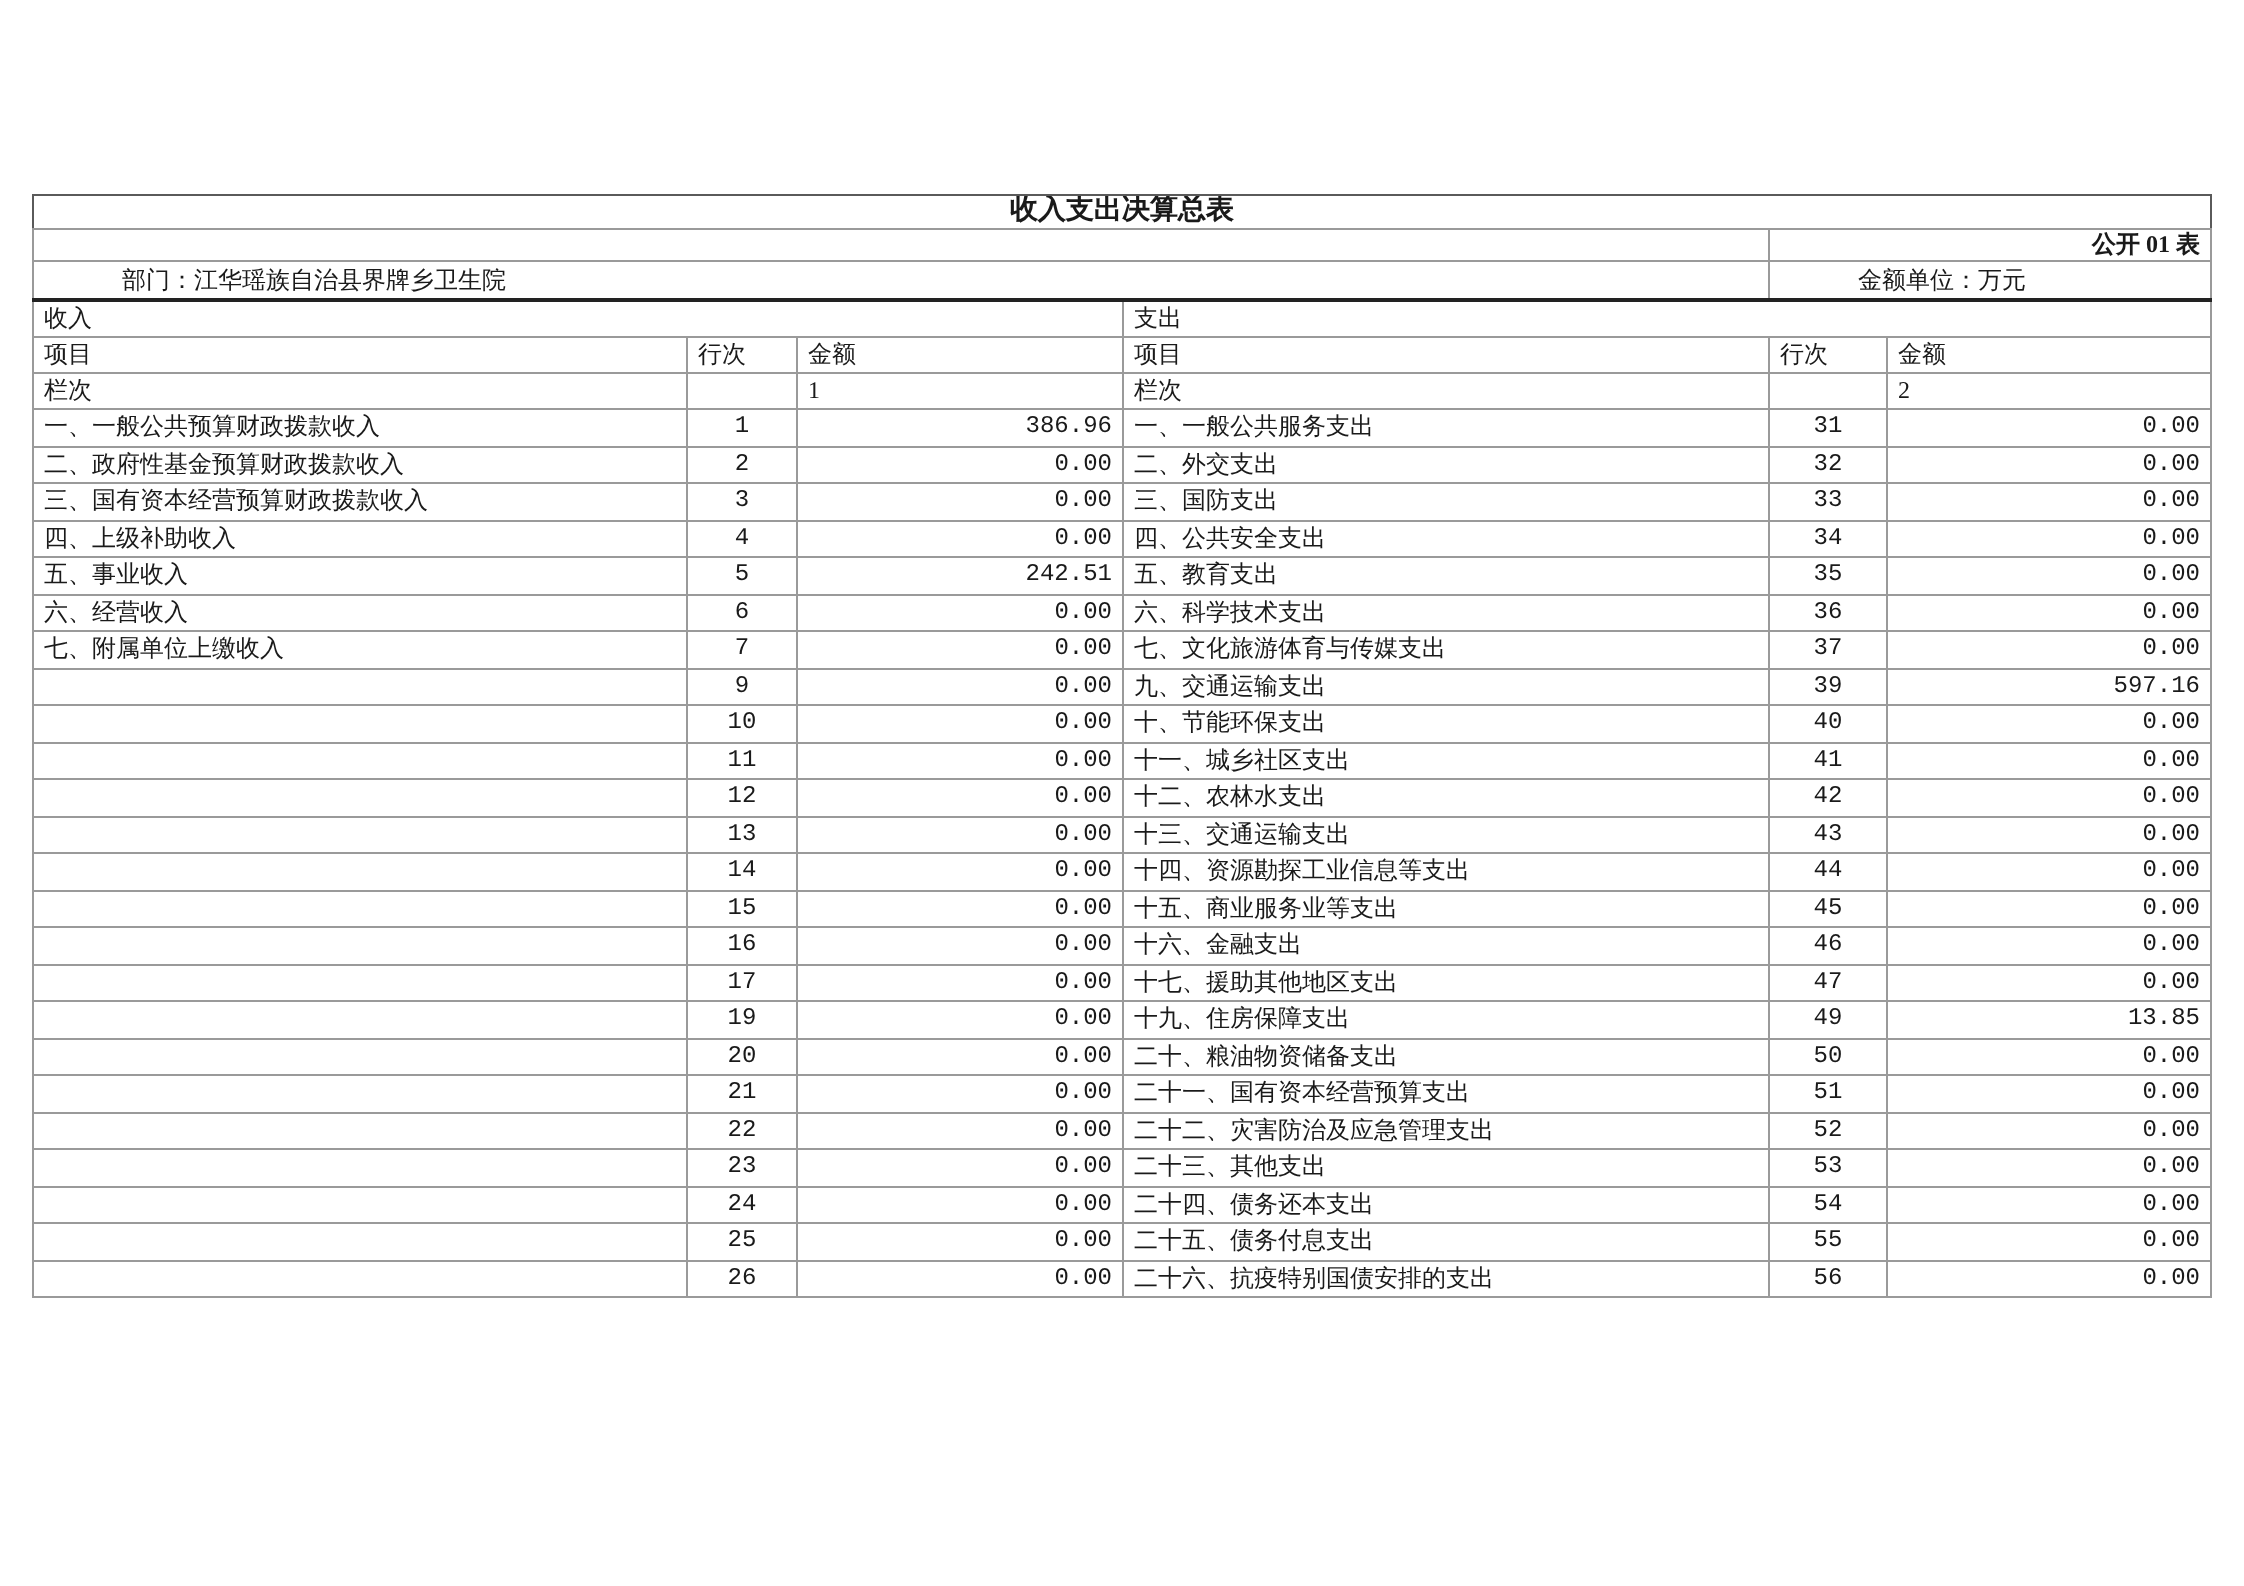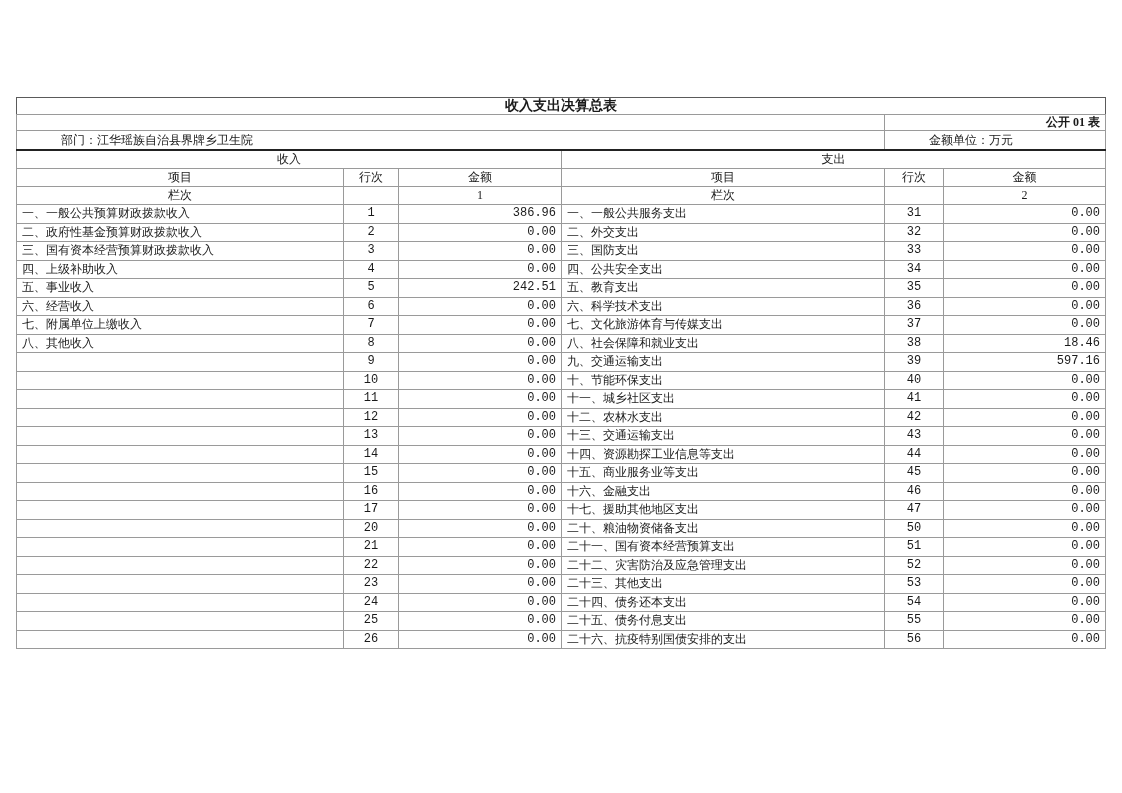--- a/index.html
+++ b/index.html
@@ -54,21 +54,21 @@
   tr.t-code td { height: 15px; line-height: 15px; }
   tr.t-dept td {
     border-bottom: 2px solid #222222;
     height: 18px;
     line-height: 18px;
     padding-left: 44px;
   }
   .right-b { text-align: right; font-weight: bold; padding-right: 7px; }
   .right-n { text-align: left; padding-right: 7px; }
   .left-n  { text-align: left; padding-left: 5px; }
-  .center  { text-align: center; }
+  .center  { text-align: left; }
   
   .c-item   { text-align: left; padding-left: 5px; }
   .c-line   { text-align: center; font-family: "Liberation Mono", "DejaVu Sans Mono", monospace; }
   .c-amount { text-align: right; padding-right: 7px; font-family: "Liberation Mono", "DejaVu Sans Mono", monospace; }
   tr.t-data td { height: 17.5px; line-height: 17.5px; }
 </style>
 </head>
 <body>
 
 <div class="page">
@@ -166,28 +166,20 @@
   </tr>
           <tr class="t-data">
     <td class="c-item">七、附属单位上缴收入</td>
     <td class="c-line">7</td>
     <td class="c-amount">0.00</td>
     <td class="c-item">七、文化旅游体育与传媒支出</td>
     <td class="c-line">37</td>
     <td class="c-amount">0.00</td>
   </tr>
           <tr class="t-data">
-    <td class="c-item">八、其他收入</td>
-    <td class="c-line">8</td>
-    <td class="c-amount">0.00</td>
-    <td class="c-item">八、社会保障和就业支出</td>
-    <td class="c-line">38</td>
-    <td class="c-amount">18.46</td>
-  </tr>
-          <tr class="t-data">
     <td class="c-item"></td>
     <td class="c-line">9</td>
     <td class="c-amount">0.00</td>
     <td class="c-item">九、交通运输支出</td>
     <td class="c-line">39</td>
     <td class="c-amount">597.16</td>
   </tr>
           <tr class="t-data">
     <td class="c-item"></td>
     <td class="c-line">10</td>
@@ -244,20 +236,28 @@
     <td class="c-line">46</td>
     <td class="c-amount">0.00</td>
   </tr>
           <tr class="t-data">
     <td class="c-item"></td>
     <td class="c-line">17</td>
     <td class="c-amount">0.00</td>
     <td class="c-item">十七、援助其他地区支出</td>
     <td class="c-line">47</td>
     <td class="c-amount">0.00</td>
+  </tr>
+          <tr class="t-data">
+    <td class="c-item"></td>
+    <td class="c-line">19</td>
+    <td class="c-amount">0.00</td>
+    <td class="c-item">十九、住房保障支出</td>
+    <td class="c-line">49</td>
+    <td class="c-amount">13.85</td>
   </tr>
           <tr class="t-data">
     <td class="c-item"></td>
     <td class="c-line">20</td>
     <td class="c-amount">0.00</td>
     <td class="c-item">二十、粮油物资储备支出</td>
     <td class="c-line">50</td>
     <td class="c-amount">0.00</td>
   </tr>
           <tr class="t-data">

